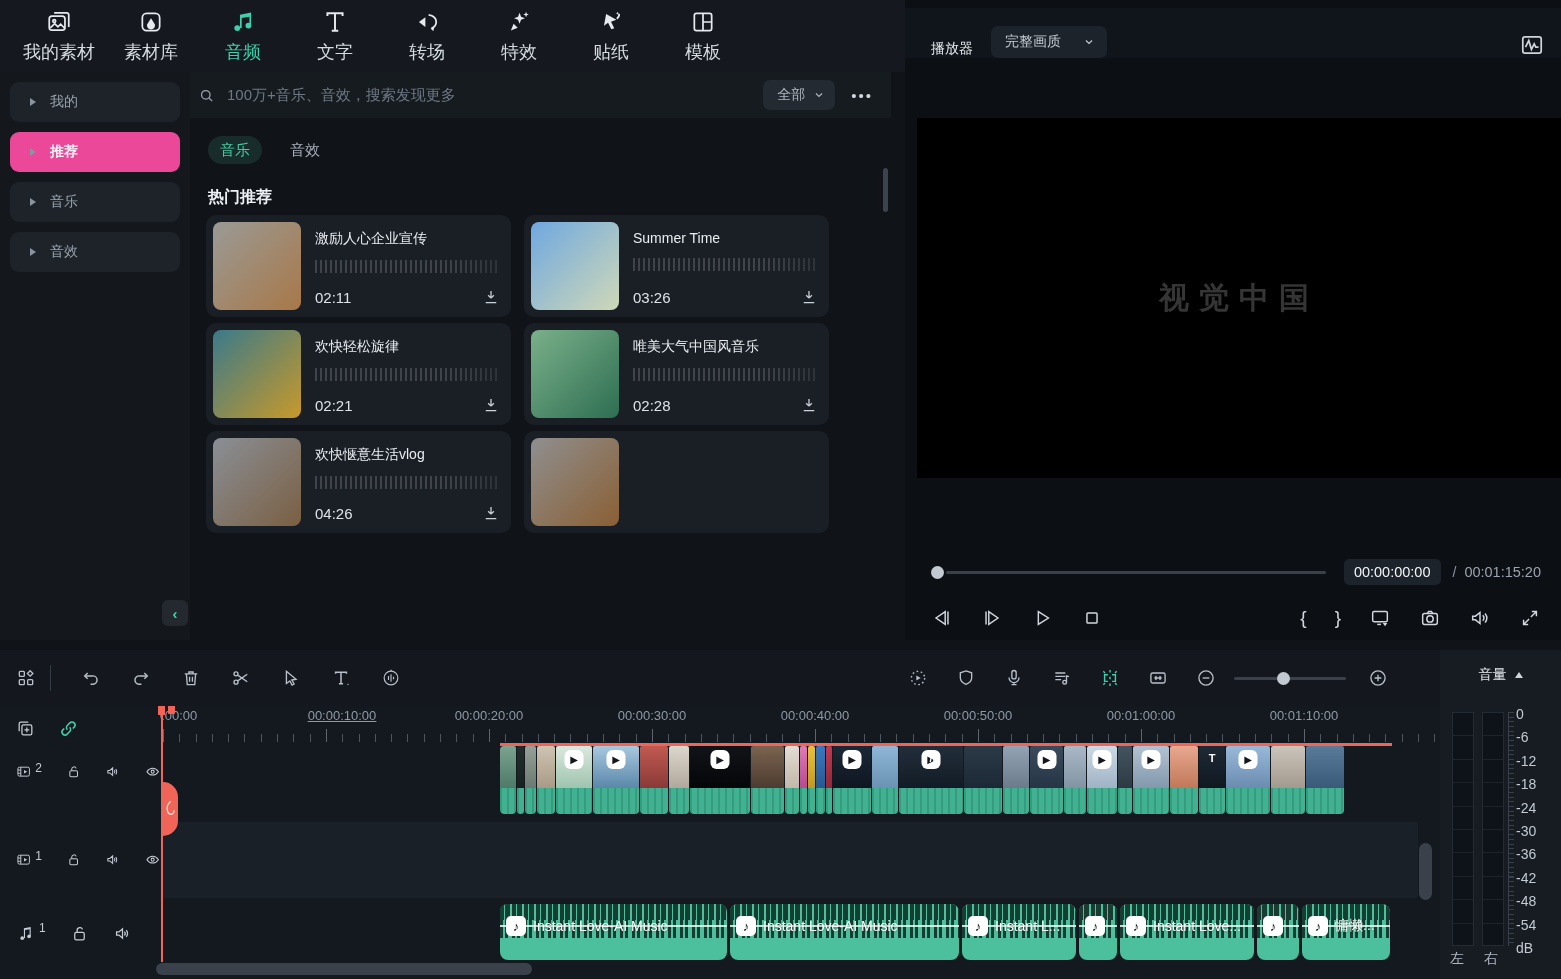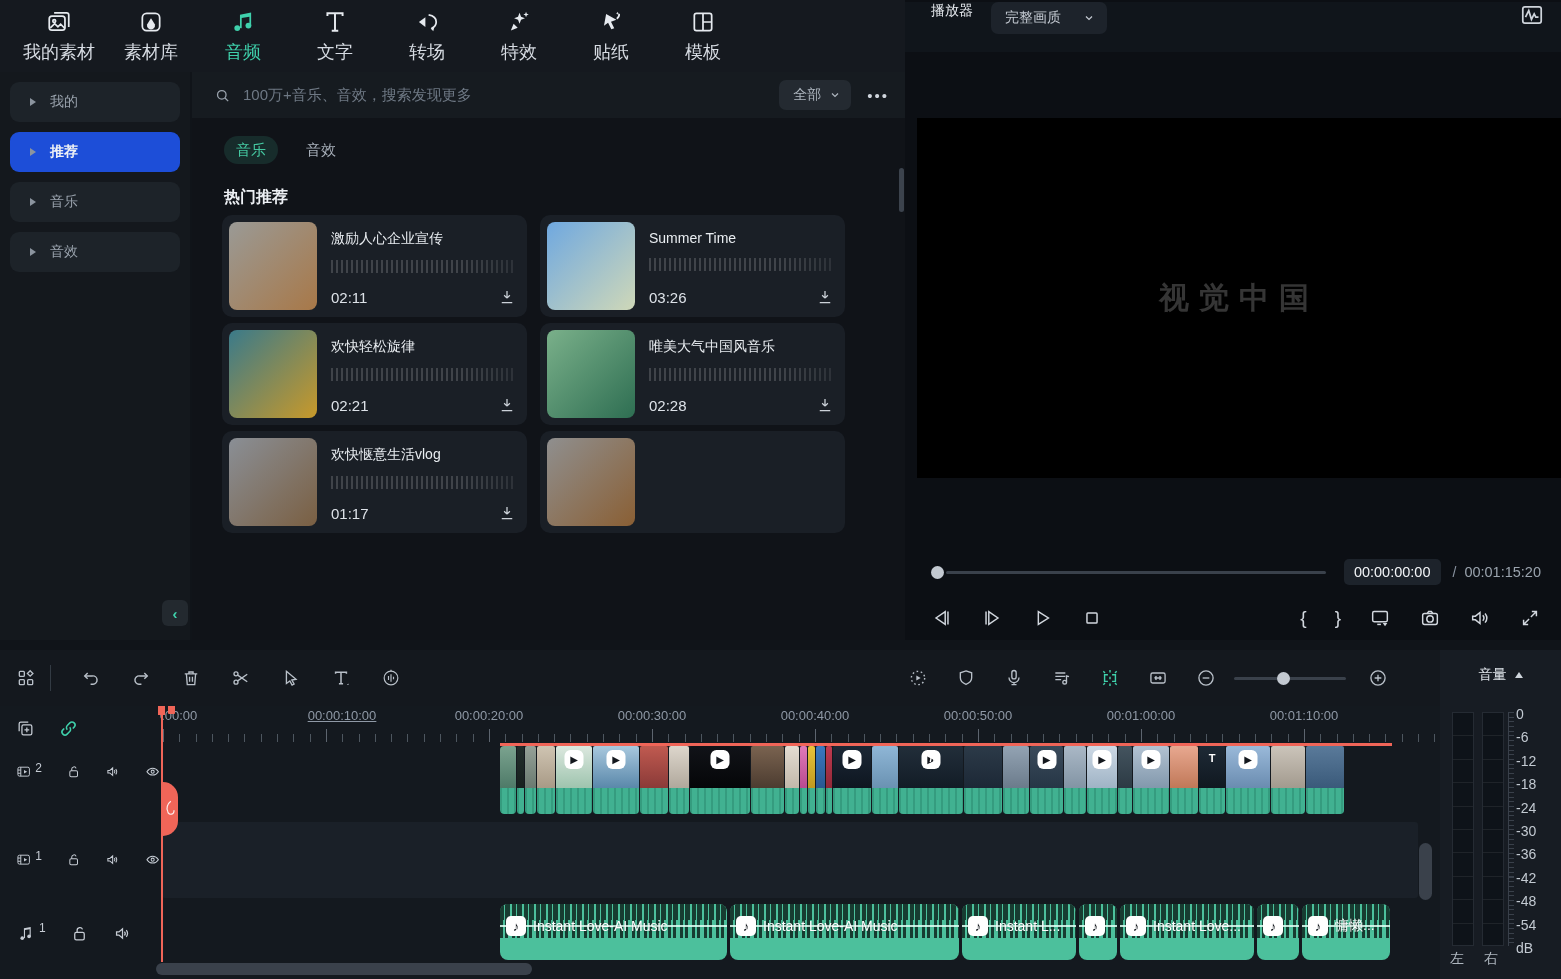--- a/index.html
+++ b/index.html
@@ -9,25 +9,25 @@
   #top-bar{position:absolute;left:0;top:0;width:905px;height:72px;background:#15191f;display:flex;align-items:center;padding-left:26px;box-sizing:border-box;gap:26px;z-index:3}
   .ttab{display:flex;flex-direction:column;align-items:center;gap:5px;width:66px;cursor:pointer}
   .ttab .tico{width:26px;height:26px;color:#e6eaef}
   .ttab .tlab{font-size:18px;color:#d6dbe2;white-space:nowrap}
   .ttab.active .tico{color:#3fd0ab}
   .ttab.active .tlab{color:#3fd0ab}
   
   #sidebar{position:absolute;left:0;top:72px;width:190px;height:568px;background:#14181d;z-index:2}
   .side-item{position:relative;margin:10px 10px 0 10px;height:40px;border-radius:9px;background:#1d2329;display:flex;align-items:center;padding-left:20px;gap:14px;color:#99a2ac;font-size:14px;cursor:pointer}
   .side-item .arr{width:0;height:0;border-left:6px solid #8b949e;border-top:4.5px solid transparent;border-bottom:4.5px solid transparent}
-  .side-item.active{background:#1d4ed8;color:#eef1f5;font-weight:bold}
+  .side-item.active{background:#ec4899;color:#eef1f5;font-weight:bold}
   .side-item.noarr{padding-left:40px}
   #side-collapse{position:absolute;right:2px;bottom:14px;width:26px;height:26px;border-radius:6px;background:#23292f;display:flex;align-items:center;justify-content:center;color:#3fd0ab;font-size:15px;font-weight:bold;cursor:pointer}
   
-  #content{position:absolute;left:192px;top:72px;width:715px;height:568px;background:#101318;overflow:hidden}
+  #content{position:absolute;left:176px;top:72px;width:715px;height:568px;background:#101318;overflow:hidden}
   #search-row{position:absolute;left:0;top:0;width:715px;height:46px;background:#161b20;display:flex;align-items:center;padding:0 18px 0 22px;box-sizing:border-box}
   #search-row .sico{width:17px;height:17px;color:#9aa3ad;margin-right:12px}
   #search-input{flex:1;color:#6e7884;font-size:15px;white-space:nowrap;overflow:hidden}
   #filter-pill{display:flex;align-items:center;gap:8px;background:#242a31;border-radius:7px;height:30px;padding:0 10px 0 14px;color:#aeb6bf;font-size:14px;cursor:pointer;margin-right:16px}
   #filter-pill .chev{width:12px;height:12px;color:#aeb6bf}
   #more-btn{color:#cfd5dc;font-size:15px;letter-spacing:2px;cursor:pointer}
   #type-tabs{position:absolute;left:32px;top:64px;display:flex;gap:16px;align-items:center}
   .type-tab{height:28px;border-radius:15px;display:flex;align-items:center;padding:0 12px;font-size:15px;color:#a6aeb8;cursor:pointer}
   .type-tab.active{color:#45c8a1;background:rgba(69,200,161,.14)}
   #section-title{position:absolute;left:32px;top:115px;font-size:16px;font-weight:bold;color:#edf0f4}
@@ -38,21 +38,21 @@
   .card .ctitle{font-size:14px;color:#e9edf1;white-space:nowrap;overflow:hidden}
   .card .cwave{margin-top:12px;height:13px;background:
       repeating-linear-gradient(90deg,rgba(255,255,255,.30) 0 2px,transparent 2px 5px);
       -webkit-mask-image:linear-gradient(90deg,#000 0 70%,rgba(0,0,0,.5) 100%);opacity:.55}
   .card .cbot{margin-top:auto;display:flex;align-items:center;justify-content:space-between}
   .card .cdur{font-size:15px;color:#dde2e8}
   .card .dl{width:18px;height:18px;color:#ccd2d9;cursor:pointer}
   #list-scrollbar{position:absolute;right:3px;top:96px;width:5px;height:44px;border-radius:3px;background:#3c434d}
   
   #player{position:absolute;left:905px;top:0;width:656px;height:640px;background:#0c0f14}
-  #player-header{position:absolute;left:0;top:2px;width:100%;height:50px;background:#10151b;display:flex;align-items:flex-start;padding:0 16px 0 26px;box-sizing:border-box;gap:18px}
+  #player-header{position:absolute;left:0;top:8px;width:100%;height:50px;background:#10151b;display:flex;align-items:flex-end;padding:0 16px 0 26px;box-sizing:border-box;gap:18px}
   #player-title{font-size:14px;color:#e6eaef}
   #quality-pill{display:flex;align-items:center;gap:22px;background:#1d232b;border-radius:7px;height:32px;padding:0 12px 0 14px;color:#c4cad2;font-size:14px;cursor:pointer}
   #quality-pill .chev{width:12px;height:12px}
   #pulse-btn{margin-left:auto;width:26px;height:26px;color:#cfd5dc;cursor:pointer}
   #video-area{position:absolute;left:12px;top:118px;width:644px;height:360px;background:#000;display:flex;align-items:center;justify-content:center}
   #watermark{font-size:30px;font-weight:bold;letter-spacing:10px;color:#353535}
   #scrub-row{position:absolute;left:26px;top:561px;width:610px;height:22px;display:flex;align-items:center}
   #scrub-handle{width:13px;height:13px;border-radius:50%;background:#c3c9d1;flex:none;cursor:pointer}
   #scrub-track{flex:1;height:3px;background:#3a414b;margin:0 18px 0 2px;border-radius:2px;cursor:pointer}
   #time-box{background:#1d232b;border-radius:5px;height:26px;display:flex;align-items:center;padding:0 10px;font-size:14.5px;color:#f2f4f7}
@@ -323,21 +323,21 @@
               </span>
             </div>
           </div>
         </div>
         <div class="card">
           <div class="thumb" style="background: linear-gradient(135deg, rgb(138, 143, 150), rgb(122, 95, 66));"></div>
           <div class="cbody">
             <div class="ctitle">欢快惬意生活vlog</div>
             <div class="cwave"></div>
             <div class="cbot">
-              <span class="cdur">01:17</span>
+              <span class="cdur">04:26</span>
               <span class="dl">
                 <svg viewBox="0 0 24 24" fill="none" stroke="currentColor" stroke-width="1.7">
                   <path d="M12 4v9.5m0 0l-3.8-3.8M12 13.5l3.8-3.8"></path>
                   <path d="M5 19.5h14"></path>
                 </svg>
               </span>
             </div>
           </div>
         </div>
         <div class="card">

